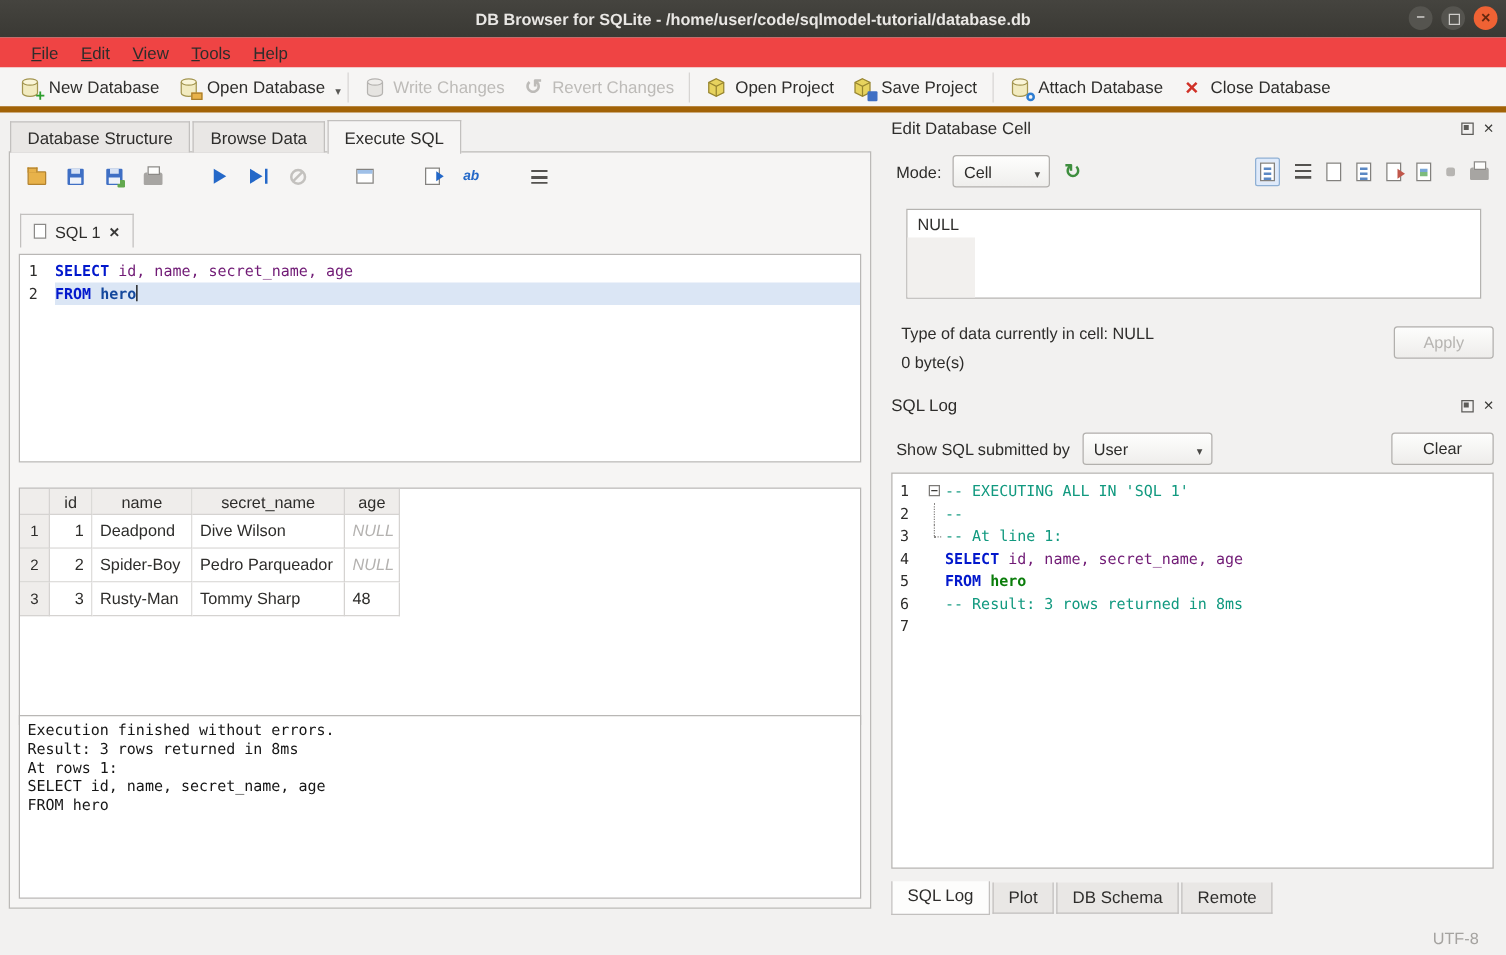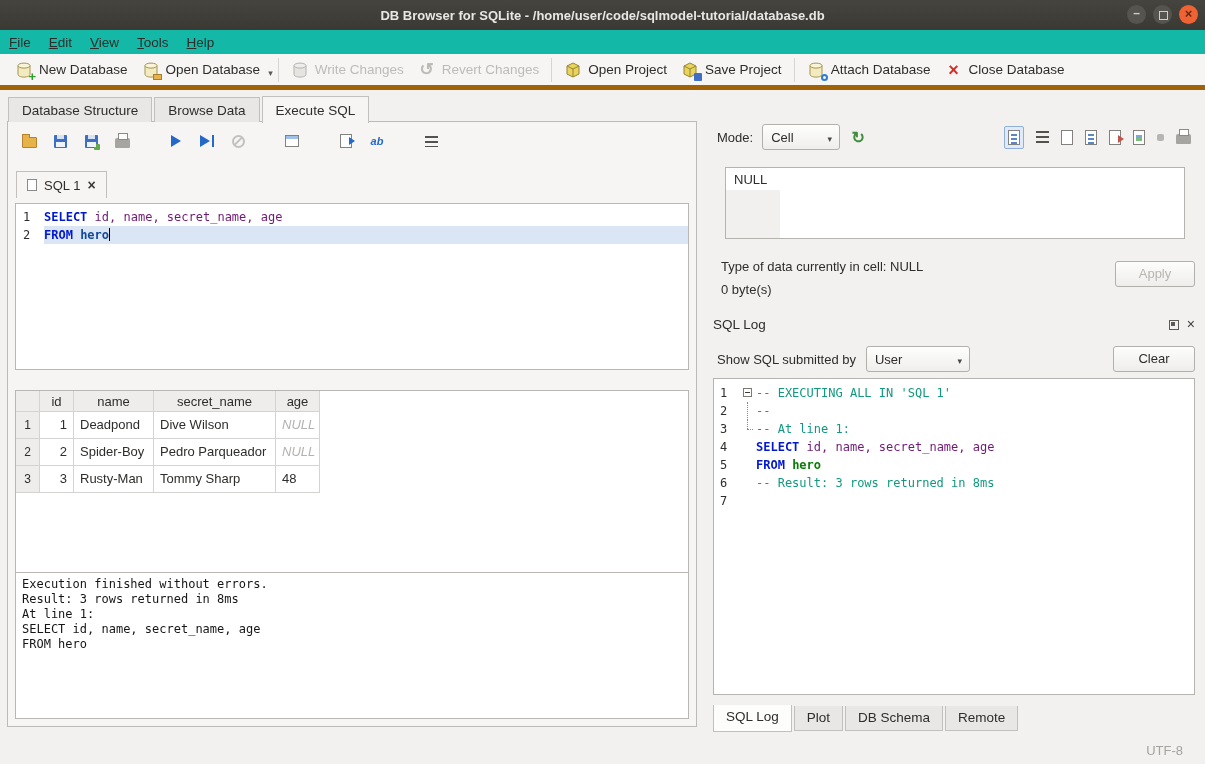--- a/index.html
+++ b/index.html
@@ -11,22 +11,22 @@
     background:linear-gradient(#45443f,#3a3934);display:flex;align-items:center;justify-content:center;
     color:#e9e7e4;font-weight:bold;font-size:13px}
   .winbtns{position:absolute;right:7px;top:5px;display:flex;gap:7px}
   .wbtn{width:19px;height:19px;border-radius:50%;background:#55544f;position:relative}
   .wbtn.min::before{content:"–";position:absolute;left:0;right:0;top:1px;text-align:center;color:#cfcdca;font-size:12px}
   .wbtn.max::before{content:"";position:absolute;left:6px;top:6px;width:7px;height:7px;border:1px solid #cfcdca}
   .wbtn.close{background:#ef6234}
   .wbtn.close::before{content:"×";position:absolute;left:0;right:0;top:1px;text-align:center;color:#64280f;font-weight:bold;font-size:13px}
 
   
-  .menubar{position:absolute;top:30px;left:0;right:0;height:24px;background:#14b8a6;
-    display:flex;align-items:center;padding-left:0}
+  .menubar{position:absolute;top:30px;left:0;right:0;height:24px;background:#ef4444;
+    display:flex;align-items:center;padding-left:16px}
   .menu-item{display:inline-block;padding:2px 9px;font-size:13.5px}
   .menu-item::first-letter{text-decoration:underline}
 
   .maintoolbar{position:absolute;top:54px;left:0;right:0;height:36px;background:#f6f5f4;
     border-bottom:5px solid #a16207;display:flex;align-items:center;padding:0 8px}
   .tb-btn{display:flex;align-items:center;gap:6px;padding:4px 7px;font-size:13.5px;white-space:nowrap}
   .tb-btn.disabled{color:#bdbbb8}
   .tb-sep{width:1px;height:24px;background:#d7d5d3;margin:0 5px}
   .dd-caret{margin-left:1px;align-self:flex-end;padding-bottom:6px}
   .dd-caret::before{content:"▾";font-size:9px;color:#5a5956}
@@ -349,29 +349,36 @@
         <div class="r-c rnum w-id">3</div>
         <div class="r-c w-name">Rusty-Man</div>
         <div class="r-c w-secret">Tommy Sharp</div>
         <div class="r-c w-age">48</div>
       </div>
     </div>
 
     <div class="messages">
       <div>Execution finished without errors.</div>
       <div>Result: 3 rows returned in 8ms</div>
-      <div>At line 1:</div>
+      <div>At rows 1:</div>
       <div>SELECT id, name, secret_name, age</div>
       <div>FROM hero</div>
     </div>
   </div>
 </div>
 
 <div class="right-panel">
 
+  <div class="dock-title dt1">
+    <span>Edit Database Cell</span>
+    <span class="dock-ics">
+      <span class="float-ic"></span>
+      <span class="x-ic"></span>
+    </span>
+  </div>
 
   <div class="mode-row">
     <span>Mode:</span>
     <div class="combo w-textc">
       <span>Cell</span>
       <span class="cb-caret"></span>
     </div>
     <span class="si cycle-ic"></span>
     <span class="cell-ics">
       <span class="tgl">

